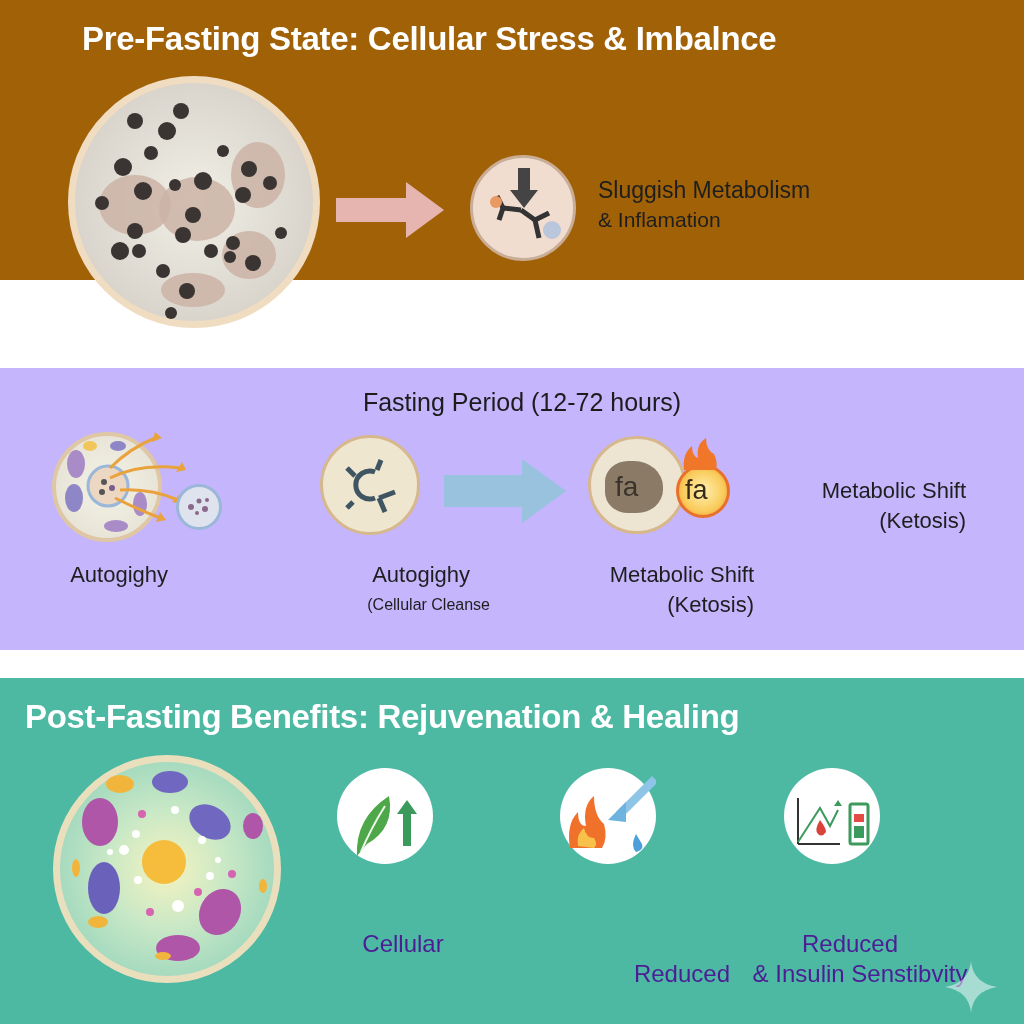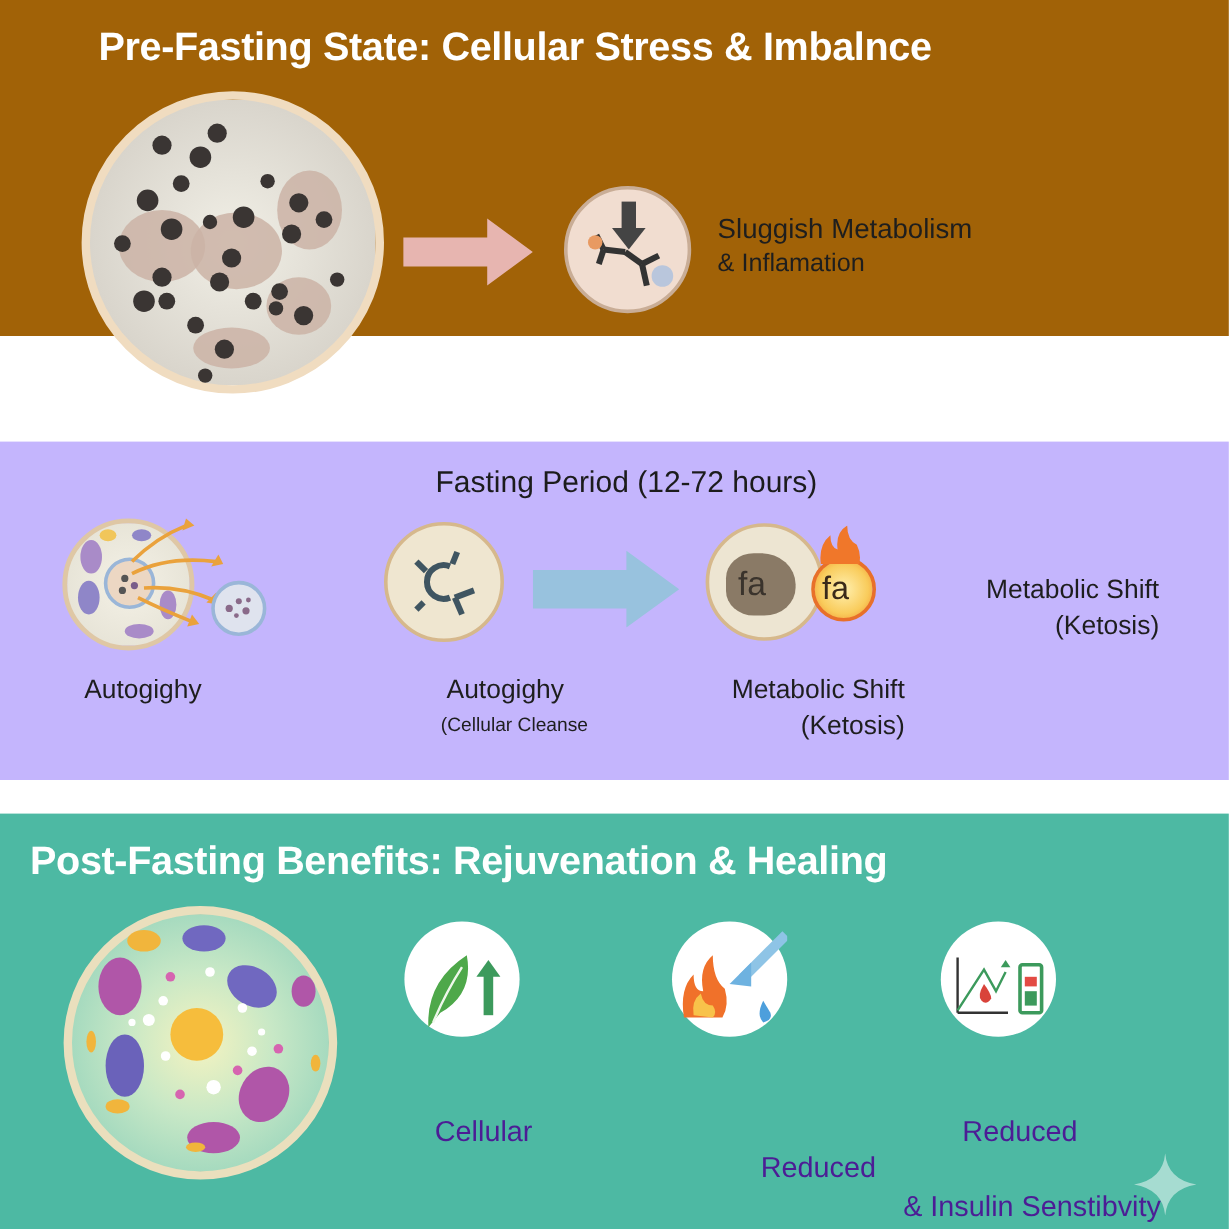--- a/index.html
+++ b/index.html
@@ -223,18 +223,18 @@
       <path d="M36,52 Q30,62 34,66 Q38,70 42,64 Q42,60 36,52 Z" fill="#d9433a"></path>
       <rect x="66" y="36" width="18" height="40" rx="2" fill="none" stroke="#3c9a5c" stroke-width="3"></rect>
       <rect x="70" y="46" width="10" height="8" fill="#e34b44"></rect>
       <rect x="70" y="58" width="10" height="12" fill="#3c9a5c"></rect>
     </svg>
   </div>
 
   <div class="abs label-white" style="left:313px; top:250px; width:180px; text-align:center;">Cellular</div>
   <div class="abs label-white" style="left:510px; top:250px; width:220px; text-align:right;margin-top:30px;">Reduced</div>
   <div class="abs label-white" style="left:740px; top:250px; width:220px; text-align:center;">Reduced</div>
-  <div class="abs label-white" style="left:735px; top:280px; width:250px; text-align:center;margin-top:32px;">&amp; Insulin Senstibvity</div>
+  <div class="abs label-white" style="left:735px; top:280px; width:250px; text-align:center;">&amp; Insulin Senstibvity</div>
 
   <svg class="abs" style="left:945px; top:283px;" width="52" height="52" viewBox="0 0 52 52">
     <path d="M26,0 Q28,22 52,26 Q28,30 26,52 Q24,30 0,26 Q24,22 26,0 Z" fill="#ffffff" opacity="0.5"></path>
   </svg>
 </div>
 
 </body></html>

